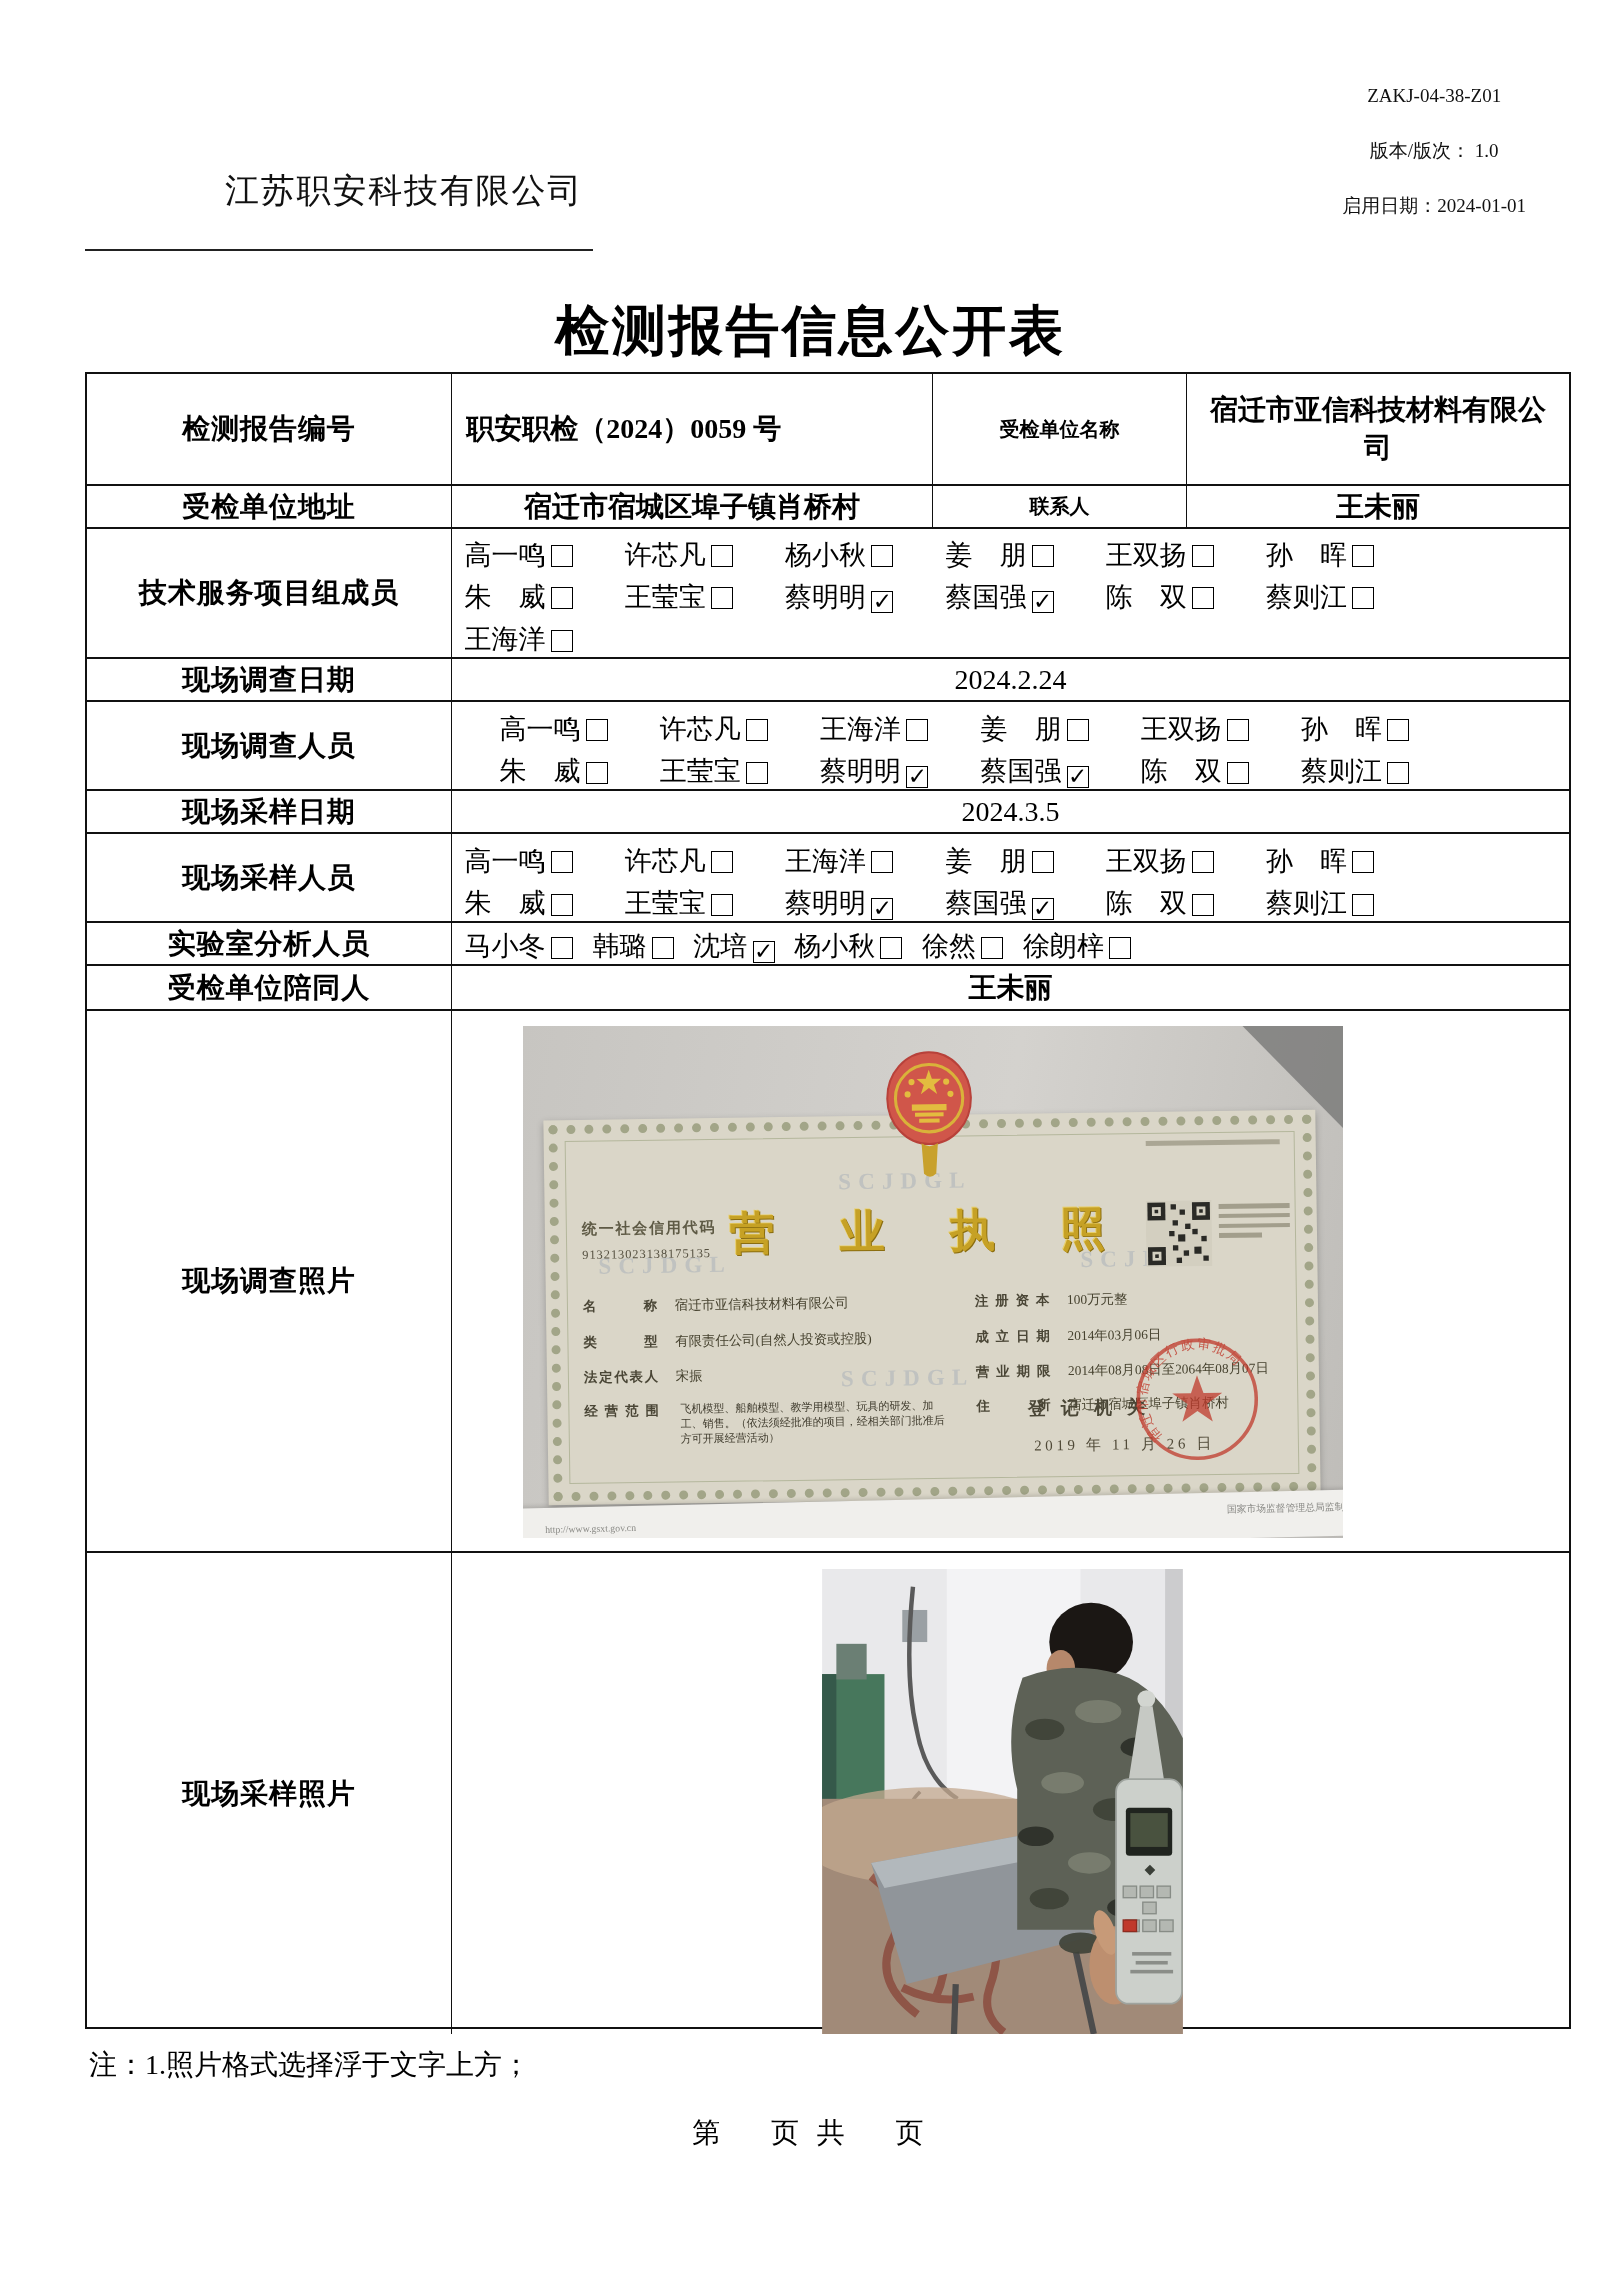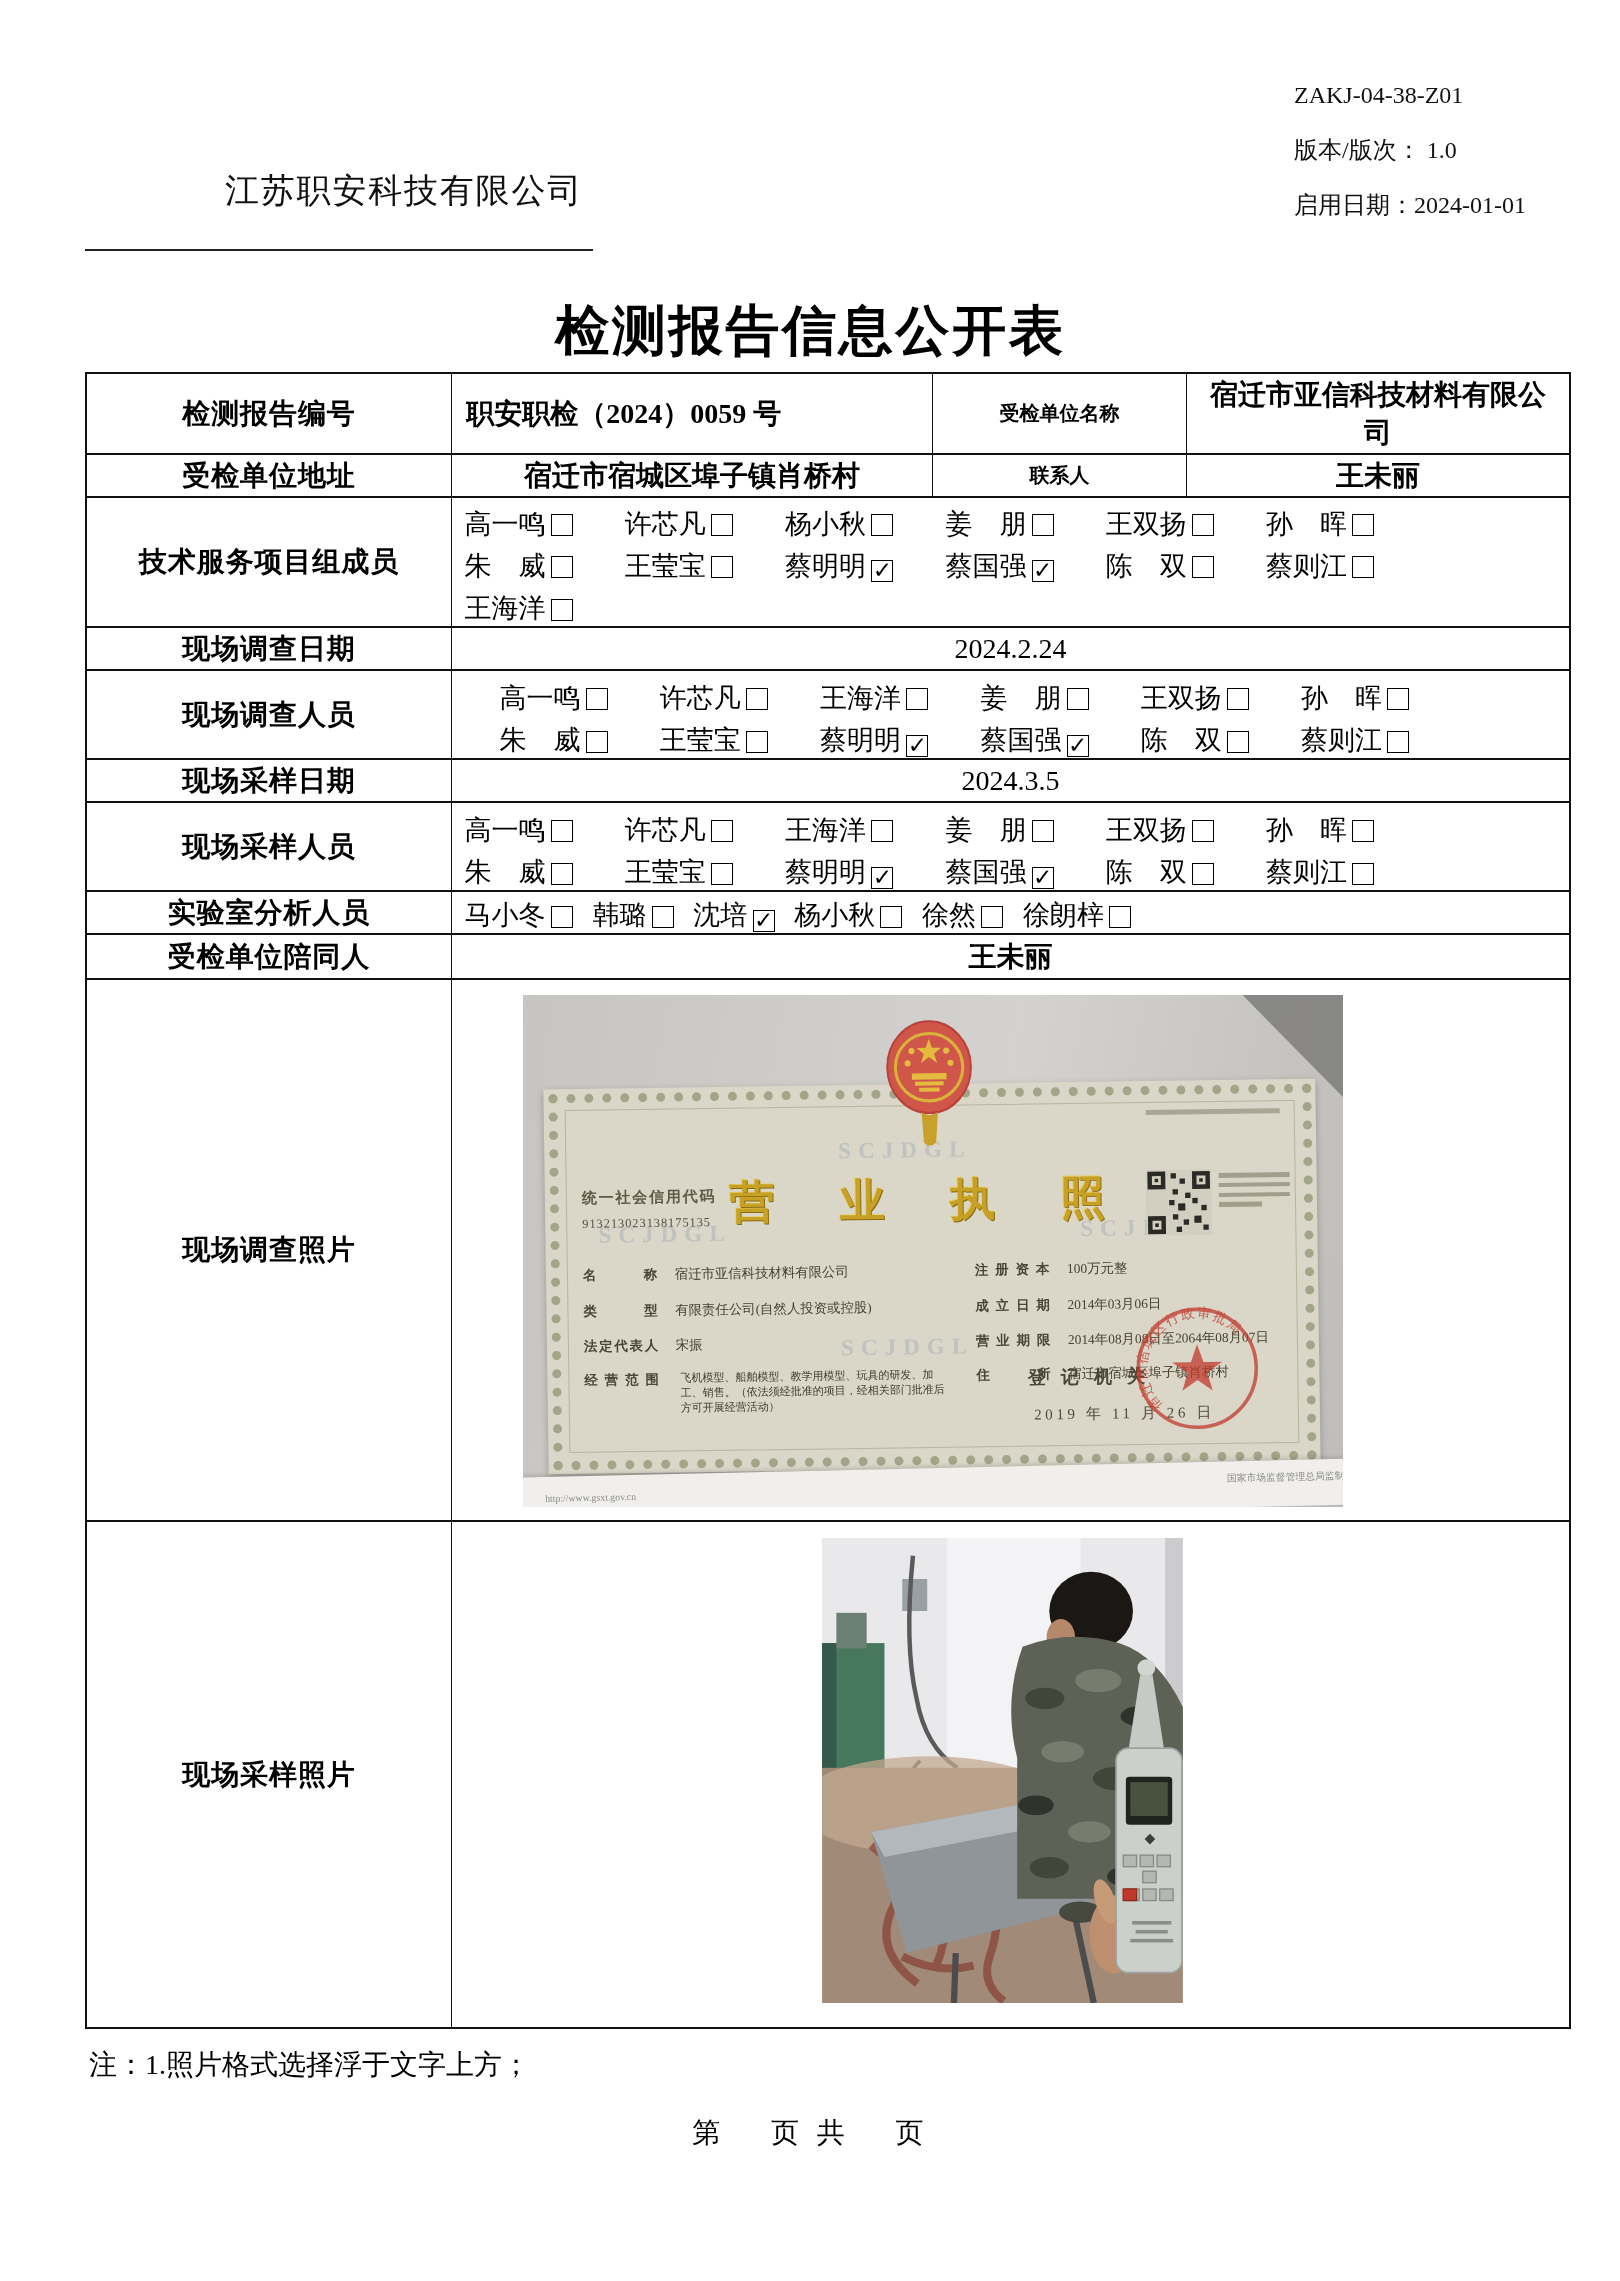--- a/index.html
+++ b/index.html
@@ -4,40 +4,40 @@
 <style>
   html,body{margin:0;padding:0;background:#fff;}
   .page{position:relative;width:1621px;height:2281px;background:#fff;overflow:hidden;
         font-family:"Liberation Serif","DejaVu Serif",serif;color:#000;}
   
   .logo-box{position:absolute;left:71px;top:105px;width:187px;height:159px;}
   .logo-text{position:absolute;left:48px;top:127px;font-style:italic;font-weight:bold;
              font-size:27px;letter-spacing:3.6px;color:#2e8a2e;font-family:"Liberation Serif",serif;}
   .company-name{position:absolute;left:225px;top:168px;font-size:34px;letter-spacing:1.8px;color:#111;}
   .header-rule{position:absolute;left:85px;top:249px;width:508px;height:1.8px;background:#222;}
-  .hdr-right{position:absolute;right:95px;top:68px;text-align:left;font-size:24px;line-height:55px;color:#111;}
+  .hdr-right{position:absolute;right:95px;top:68px;text-align:center;font-size:19px;line-height:55px;color:#111;}
   
   .doc-title{position:absolute;left:0;top:295px;width:100%;text-align:center;
              font-size:54px;font-weight:bold;letter-spacing:2.7px;}
   
   .tbl{position:absolute;left:85px;top:372px;width:1486px;height:1657px;
        border:2.7px solid #111;display:flex;flex-direction:column;box-sizing:border-box;}
   .trow{display:flex;border-bottom:2.7px solid #111;box-sizing:border-box;flex:0 0 auto;}
   .trow:last-child{border-bottom:none;flex:1 1 auto;border-radius:25px;}
   .tc{box-sizing:border-box;border-right:1.8px solid #111;display:flex;align-items:center;justify-content:center;}
   .tc:last-child{border-right:none;}
   .lab{width:365px;flex:0 0 365px;font-weight:bold;font-size:28px;text-align:center;letter-spacing:0.9px;}
   .c2{width:481px;flex:0 0 481px;}
   .c3{width:254px;flex:0 0 254px;font-weight:bold;font-size:20px;}
   .c4{flex:1 1 auto;}
   .val{font-size:28px;font-weight:bold;}
   .vcenter{justify-content:center;text-align:center;padding:0 12.5px;}
   .vleft{justify-content:flex-start;padding-left:14.3px;}
   .datecell{flex:1 1 auto;font-size:28px;justify-content:center;}
-  .r1{height:81px;} .r2{height:43px;} .r3{height:130px;} .r4{height:43px;}
+  .r1{height:112px;} .r2{height:43px;} .r3{height:130px;} .r4{height:43px;}
   .r5{height:89px;gap:35px;} .r6{height:43px;} .r7{height:89px;} .r8{height:43px;} .r9{height:45px;}
   .r10{height:542px;}
   
   .namecell{flex:1 1 auto;align-items:flex-end;justify-content:flex-start;padding-left:12.5px;}
   .namewrap{display:flex;flex-direction:column;gap:6.2px;width:100%;}
   .nline{display:flex;gap:52px;font-size:27px;align-items:center;}
   .compact .nline{gap:19.6px;}
   .nm{white-space:nowrap;}
   .cb{display:inline-block;width:22px;height:22px;border:1.8px solid #000;margin-left:5.3px;
       vertical-align:-3.6px;line-height:19.6px;text-align:center;font-size:23px;font-weight:bold;

